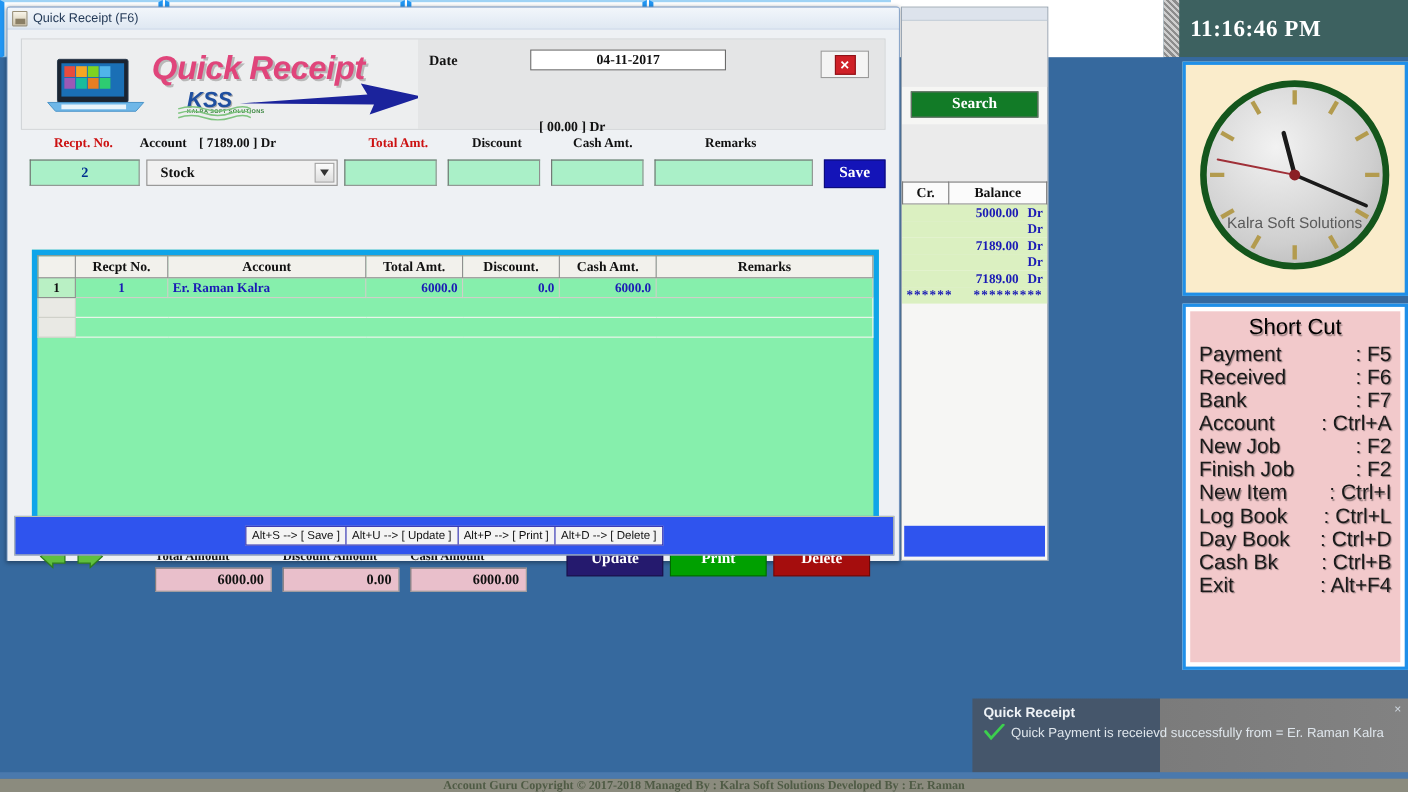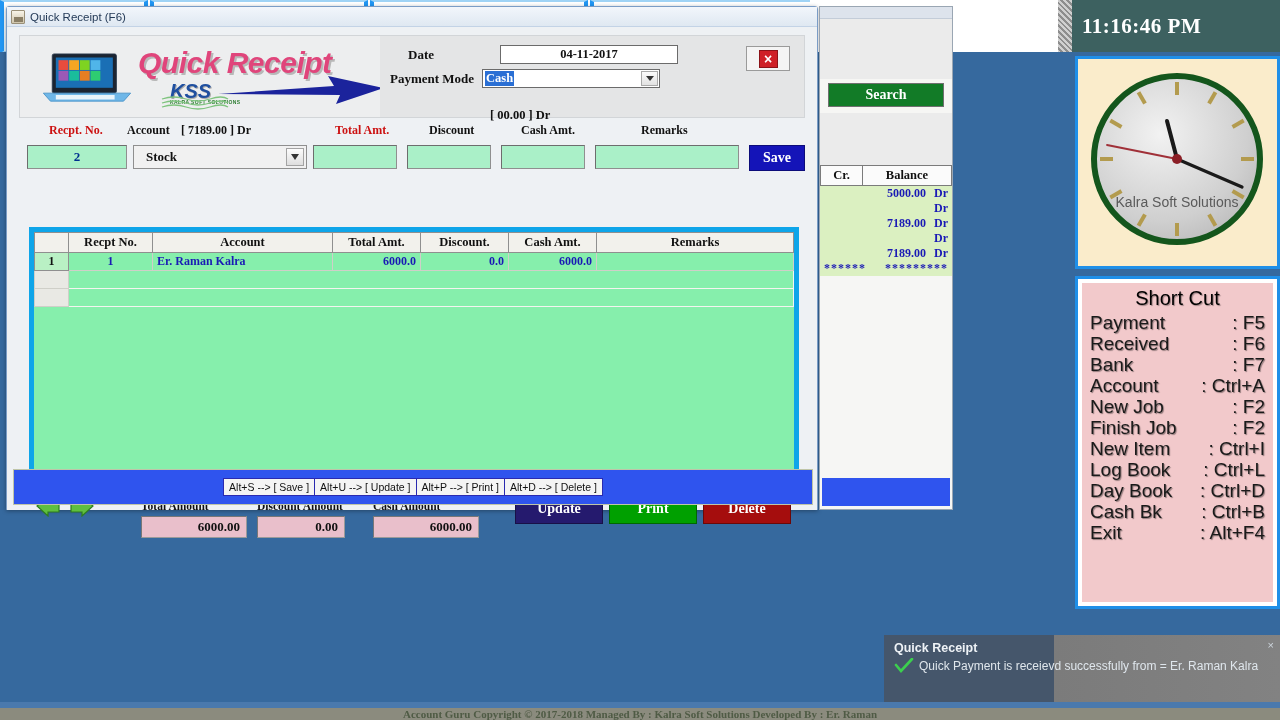--- a/index.html
+++ b/index.html
@@ -526,31 +526,22 @@
           <div class="kss-sub">KALRA SOFT SOLUTIONS</div>
           <svg class="waves" viewBox="0 0 70 16">
             <path d="M2 5 q12 -4 24 0 t24 0 t18 0" stroke="#7fc47f" fill="none" stroke-width="1.3"></path>
             <path d="M2 9 q12 -4 24 0 t24 0 t18 0" stroke="#7fc47f" fill="none" stroke-width="1.3"></path>
             <path d="M2 13 q12 -4 24 0 t24 0 t18 0" stroke="#7fc47f" fill="none" stroke-width="1.3"></path>
           </svg>
         </div>
 
         <div class="hdr-right">
           <div class="fld-row" style="left:10px; top:9px;">
-            <span class="fld-lbl" style="width:92px;margin-left:18px;">Date</span>
+            <span class="fld-lbl" style="width:92px;">Date</span>
             <span class="date-box">04-11-2017</span>
-          </div>
-          <div class="fld-row" style="left:10px; top:33px;">
-            <span class="fld-lbl" style="width:92px;">Payment Mode</span>
-            <span class="pm-box">
-              <span class="pm-val">Cash</span>
-              <span class="pm-arrow">
-                  <i></i>
-                </span>
-            </span>
           </div>
           <div class="dr-amt">[ 00.00 ]  Dr</div>
           <div class="closebtn">
             <span class="x">×</span>
           </div>
         </div>
       </div>
 
       <div class="entry-labels">
         <span class="el red" style="left:30px; top:2px;">Recpt. No.</span>
@@ -629,21 +620,21 @@
       <span class="navarrow" style="left:62px; top:468px;">
         <svg width="26" height="22" viewBox="0 0 26 22">
           <path d="M2 5h11V1l11 10-11 10v-4H2z" fill="#5fbf3f" stroke="#2e7d1f" stroke-width="1.2"></path>
         </svg>
       </span>
 
       <span class="ft-lbl" style="left:134px; top:473px;">Total Amount</span>
       <span class="ft-box" style="left:134px; top:489px; width:106px;">6000.00</span>
 
       <span class="ft-lbl" style="left:250px; top:473px;">Discount Amount</span>
-      <span class="ft-box" style="left:250px; top:489px; width:88px;">0.00</span>
+      <span class="ft-box" style="left:250px; top:489px; width:106px;">0.00</span>
 
       <span class="ft-lbl" style="left:366px; top:473px;">Cash Amount</span>
       <span class="ft-box" style="left:366px; top:489px; width:106px;">6000.00</span>
 
       <span class="actbtn" style="left:508px; top:467px; background:#251a6e;">Update</span>
       <span class="actbtn" style="left:602px; top:467px; background:#00a000;">Print</span>
       <span class="actbtn" style="left:696px; top:467px; background:#a50d0d;">Delete</span>
     </div>
 
     <div class="bluestrip">

